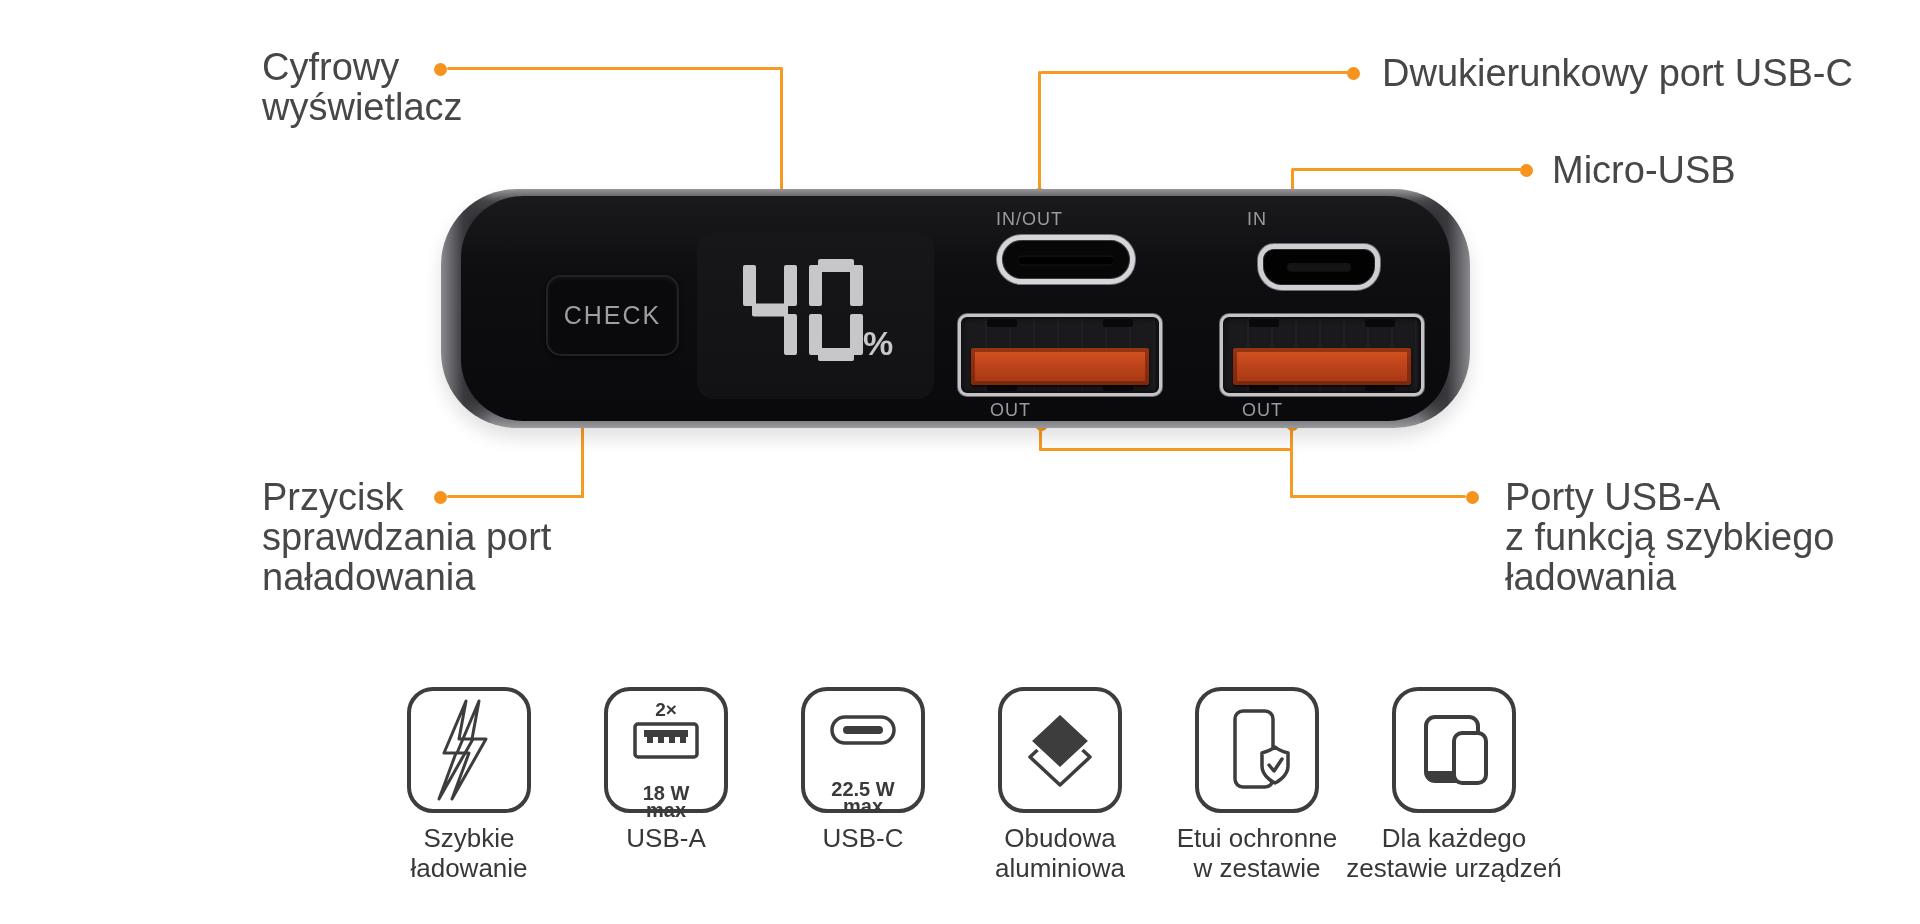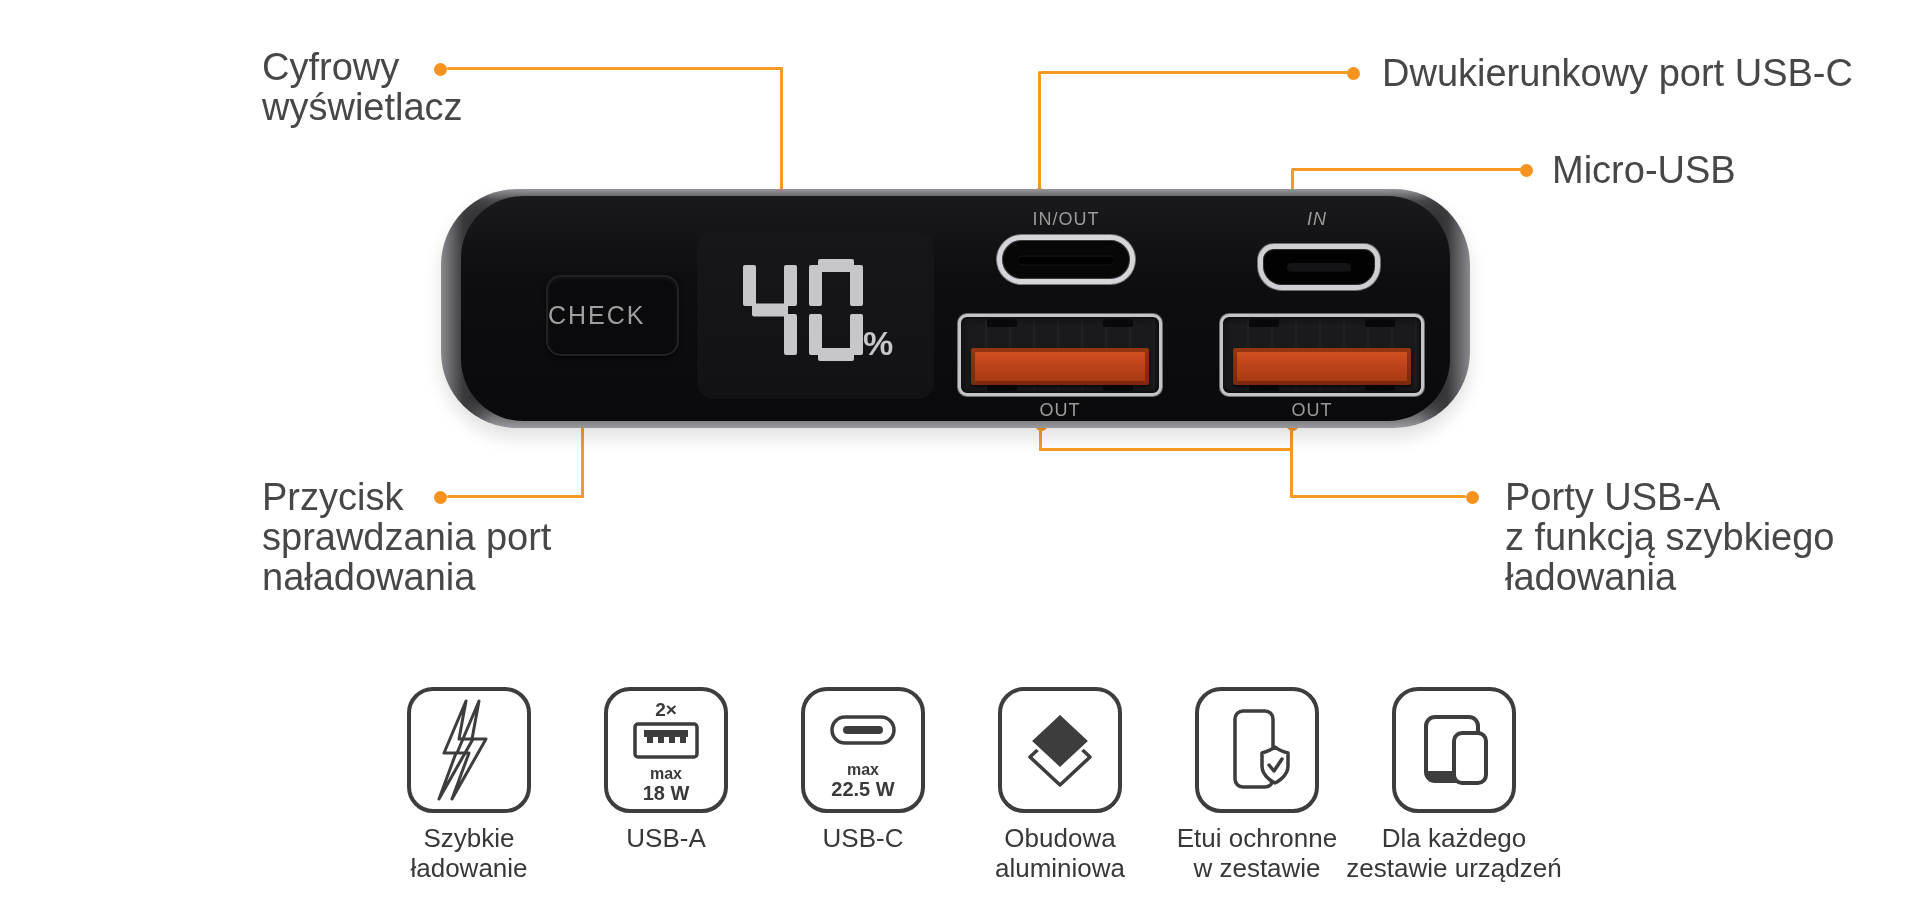--- a/index.html
+++ b/index.html
@@ -18,31 +18,31 @@
         background:
           linear-gradient(90deg,#8a8a8e 0%,#3a3a3e 2.2%,rgba(20,20,22,0) 5%,rgba(20,20,22,0) 95%,#3a3a3e 97.8%,#8a8a8e 100%),
           linear-gradient(180deg,#97979b 0%,#4a4a4e 5%,#232326 13%,#141416 32%,#111113 68%,#232326 87%,#6f6f73 95%,#9a9a9e 100%);
         box-shadow:0 10px 18px rgba(0,0,0,0.12);}
   #bank-face{position:absolute;left:20px;right:20px;top:7px;bottom:7px;border-radius:62px;
         background:linear-gradient(180deg,#1a1a1d 0%,#0e0e10 35%,#0a0a0c 100%);}
 
   
   #check-btn{position:absolute;left:85px;top:79px;width:129px;height:77px;border-radius:15px;
         background:#0a0a0c;border:2px solid #222226;box-shadow:inset 0 2px 4px rgba(255,255,255,0.05), 0 2px 4px rgba(0,0,0,0.6);
-        display:flex;align-items:center;justify-content:flex-start;}
+        display:flex;align-items:center;justify-content:center;}
   #check-btn span{color:#9f9f9f;font-size:25px;letter-spacing:2px;}
 
   
   #display{position:absolute;left:236px;top:36px;width:237px;height:167px;border-radius:17px;
         background:linear-gradient(180deg,#17171a 0%,#121215 100%);}
   #display svg{position:absolute;left:46px;top:27px;}
   #display .pct{position:absolute;left:166px;top:92px;color:#c7c7c9;font-size:34px;font-weight:bold;}
 
   
-  .port-label{position:absolute;width:140px;text-align:center;color:#9b9b9b;font-size:18px;letter-spacing:1px;}
+  .port-label{position:absolute;width:140px;color:#9b9b9b;font-size:18px;letter-spacing:1px;}
 
   
   #usbc{position:absolute;left:536px;top:39px;width:138px;height:49px;border-radius:25px;box-sizing:border-box;
         border:5px solid #d6d6da;background:#070708;box-shadow:0 0 0 1px #77777b, inset 0 0 0 1px #3a3a3e;}
   #usbc .slot{position:absolute;left:50%;top:50%;transform:translate(-50%,-50%);width:96px;height:9px;border-radius:5px;
         background:#000;box-shadow:0 1px 0 rgba(255,255,255,0.07), inset 0 1px 1px #1d1d1f;}
 
   
   #micro{position:absolute;left:797px;top:48px;width:122px;height:46px;box-sizing:border-box;
         border:5px solid #cfcfd3;border-radius:16px 16px 24px 24px;background:#020203;
@@ -60,21 +60,21 @@
   .usba .tongue{position:absolute;left:10px;right:10px;top:31px;height:37px;border-radius:3px;
         background:linear-gradient(180deg,#d5541f 0%,#c2451c 40%,#a23813 100%);
         box-shadow:inset 0 0 0 4px rgba(95,28,8,0.55), 0 2px 3px rgba(0,0,0,0.7);}
 
   
   .feature-box{position:absolute;top:687px;width:124px;height:126px;box-sizing:border-box;
         border:4px solid #3d3d3d;border-radius:26px;background:#ffffff;}
   .feature-caption{position:absolute;top:823px;width:260px;text-align:center;color:#383838;font-size:26px;line-height:30px;}
   .ic-txt{position:absolute;width:100%;text-align:center;color:#3a3a3a;font-weight:bold;}
   .ic-2x{top:8px;font-size:19px;}
-  .ic-max{font-size:16px;}
+  .ic-max{font-size:20px;margin-top:34px;}
   .ic-watt{font-size:20px;text-align:center;}
 </style>
 </head>
 <body>
 
 <div id="stage">
 
   <div class="callout-label" style="left:262px;top:47px;">
     <div>Cyfrowy</div>
     <div>wyświetlacz</div>
@@ -149,21 +149,21 @@
             </g>
           </svg>
         <span class="pct">%</span>
       </div>
 
       <div class="port-label" style="left:535px;top:13px;">IN/OUT</div>
       <div id="usbc">
         <div class="slot"></div>
       </div>
 
-      <div class="port-label" style="left:786px;top:13px;font-style:italic;">IN</div>
+      <div class="port-label" style="left:786px;top:13px;">IN</div>
       <div id="micro">
         <div class="slot"></div>
       </div>
 
       <div class="usba" style="left:497px;">
         <div class="tab tl"></div>
         <div class="tab tr"></div>
         <div class="tab bl"></div>
         <div class="tab br"></div>
         <div class="tongue"></div>

